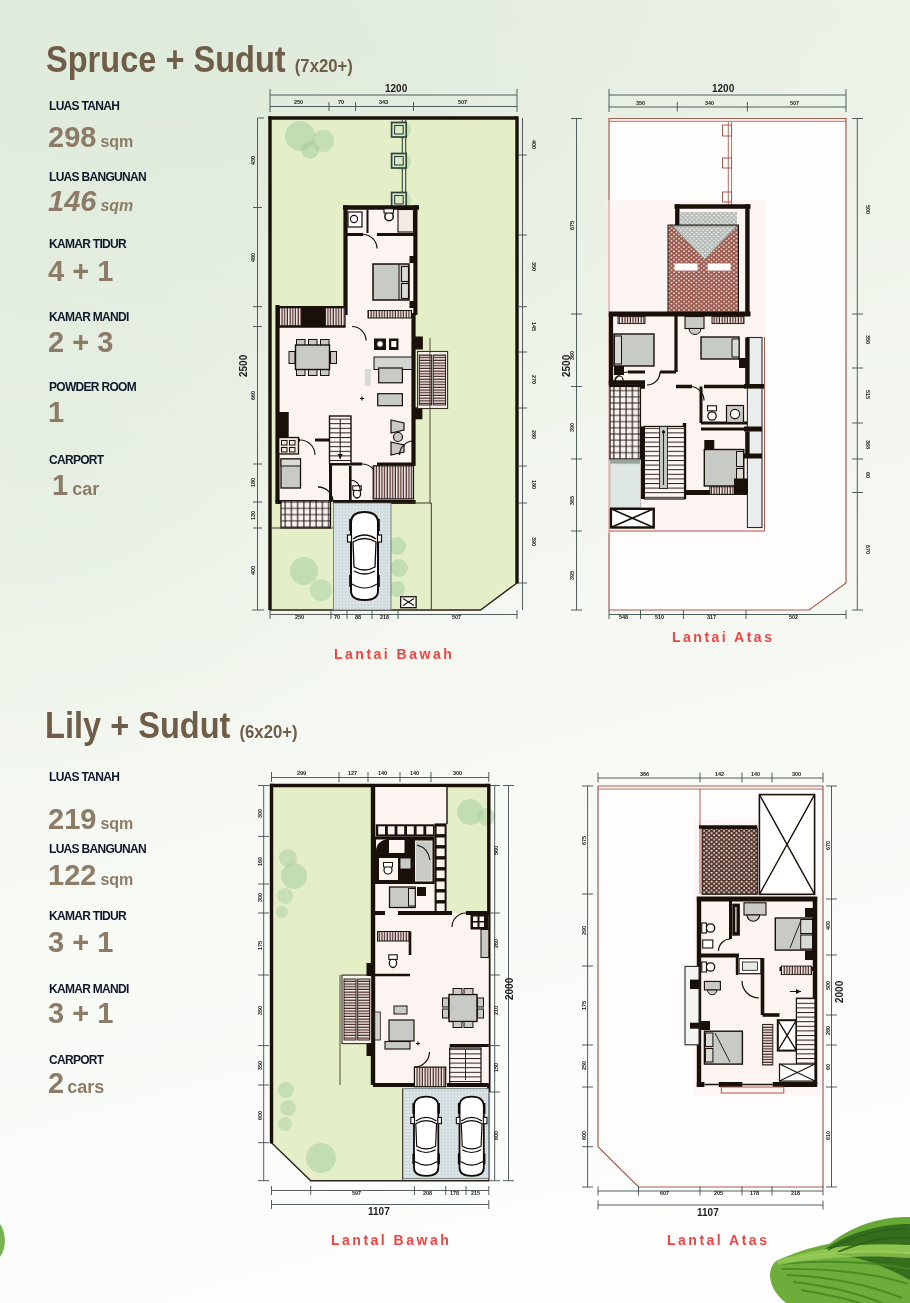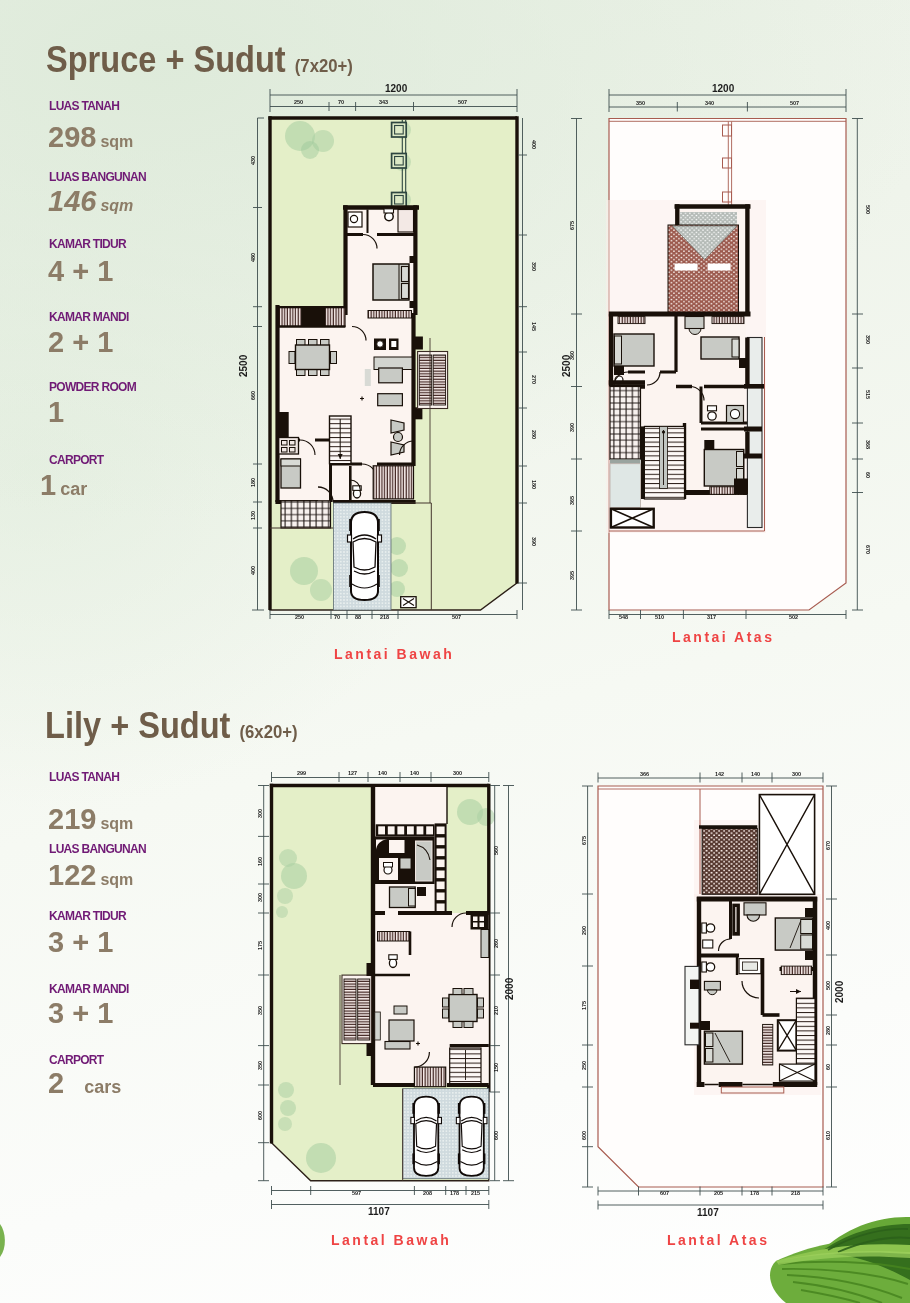--- a/index.html
+++ b/index.html
@@ -4,21 +4,21 @@
 <style>
   html,body{margin:0;padding:0;}
   body{width:910px;height:1303px;position:relative;overflow:hidden;
        font-family:"Liberation Sans",sans-serif;
        background:
          radial-gradient(120% 50% at 18% 5%, rgba(221,234,217,.9) 0%, rgba(221,234,217,0) 70%),
          radial-gradient(75% 42% at 4% 36%, rgba(223,236,219,.6) 0%, rgba(223,236,219,0) 62%),
          linear-gradient(165deg,#e9f0e5 0%,#eff4eb 28%,#f6f9f3 55%,#fbfcfa 80%,#ffffff 100%);}
   .abs{position:absolute;}
   .title{font-weight:bold;color:#6f5d49;}
-  .lbl{font-weight:bold;color:#701a75;font-size:12px;letter-spacing:-0.7px;}
+  .lbl{font-weight:bold;color:#0f172a;font-size:12px;letter-spacing:-0.7px;}
   .val{font-weight:bold;color:#8c7c67;}
   .planlbl{font-weight:bold;color:#ef4444;font-size:14px;letter-spacing:2.5px;}
 </style>
 </head>
 <body>
 
 <svg class="abs" style="left:0;top:0" width="910" height="1303" viewBox="0 0 910 1303">
 <defs>
   <pattern id="roof" width="5" height="4.2" patternUnits="userSpaceOnUse">
     <rect width="5" height="4.2" fill="#9c5a4e"></rect>
@@ -786,36 +786,36 @@
 
 <div class="abs title" style="left:46px;top:39px;font-size:37px;transform:scaleX(0.88);transform-origin:0 0;">Spruce + Sudut <span style="font-size:19px;">(7x20+)</span></div>
 
 <div class="abs lbl" style="left:49px;top:99px;">LUAS TANAH</div>
 <div class="abs val" style="left:48px;top:115px;font-size:29px;margin-top:6px;">298<span style="font-size:16px;margin-left:4px;">sqm</span></div>
 <div class="abs lbl" style="left:49px;top:170px;">LUAS BANGUNAN</div>
 <div class="abs val" style="left:48px;top:185px;font-size:29px;font-style:italic;">146<span style="font-size:16px;margin-left:4px;">sqm</span></div>
 <div class="abs lbl" style="left:49px;top:237px;">KAMAR TIDUR</div>
 <div class="abs val" style="left:48px;top:255px;font-size:29px;">4 + 1</div>
 <div class="abs lbl" style="left:49px;top:310px;">KAMAR MANDI</div>
-<div class="abs val" style="left:48px;top:326px;font-size:29px;">2 + 1</div>
+<div class="abs val" style="left:48px;top:326px;font-size:29px;">2 + 3</div>
 <div class="abs lbl" style="left:49px;top:380px;">POWDER ROOM</div>
 <div class="abs val" style="left:48px;top:396px;font-size:29px;">1</div>
 <div class="abs lbl" style="left:49px;top:453px;">CARPORT</div>
-<div class="abs val" style="left:40px;top:469px;font-size:29px;text-align:right;">1<span style="font-size:18px;margin-left:4px;">car</span></div>
+<div class="abs val" style="left:52px;top:469px;font-size:29px;text-align:right;">1<span style="font-size:18px;margin-left:4px;">car</span></div>
 
 <div class="abs planlbl" style="left:334px;top:646px;">Lantai Bawah</div>
 <div class="abs planlbl" style="left:672px;top:629px;">Lantai Atas</div>
 
 <div class="abs title" style="left:45px;top:705px;font-size:37px;transform:scaleX(0.88);transform-origin:0 0;">Lily + Sudut <span style="font-size:19px;">(6x20+)</span></div>
 
 <div class="abs lbl" style="left:49px;top:770px;">LUAS TANAH</div>
 <div class="abs val" style="left:48px;top:787px;font-size:29px;margin-top:16px;">219<span style="font-size:16px;margin-left:4px;">sqm</span></div>
 <div class="abs lbl" style="left:49px;top:842px;">LUAS BANGUNAN</div>
 <div class="abs val" style="left:48px;top:859px;font-size:29px;">122<span style="font-size:16px;margin-left:4px;">sqm</span></div>
 <div class="abs lbl" style="left:49px;top:909px;">KAMAR TIDUR</div>
 <div class="abs val" style="left:48px;top:926px;font-size:29px;">3 + 1</div>
 <div class="abs lbl" style="left:49px;top:982px;">KAMAR MANDI</div>
 <div class="abs val" style="left:48px;top:997px;font-size:29px;">3 + 1</div>
 <div class="abs lbl" style="left:49px;top:1053px;">CARPORT</div>
-<div class="abs val" style="left:48px;top:1067px;font-size:29px;">2<span style="font-size:18px;margin-left:20px;">cars</span></div>
+<div class="abs val" style="left:48px;top:1067px;font-size:29px;">2<span style="font-size:18px;margin-left:3px;">cars</span></div>
 
 <div class="abs planlbl" style="left:331px;top:1232px;">Lantal Bawah</div>
 <div class="abs planlbl" style="left:667px;top:1232px;">Lantal Atas</div>
 
 </body></html>

